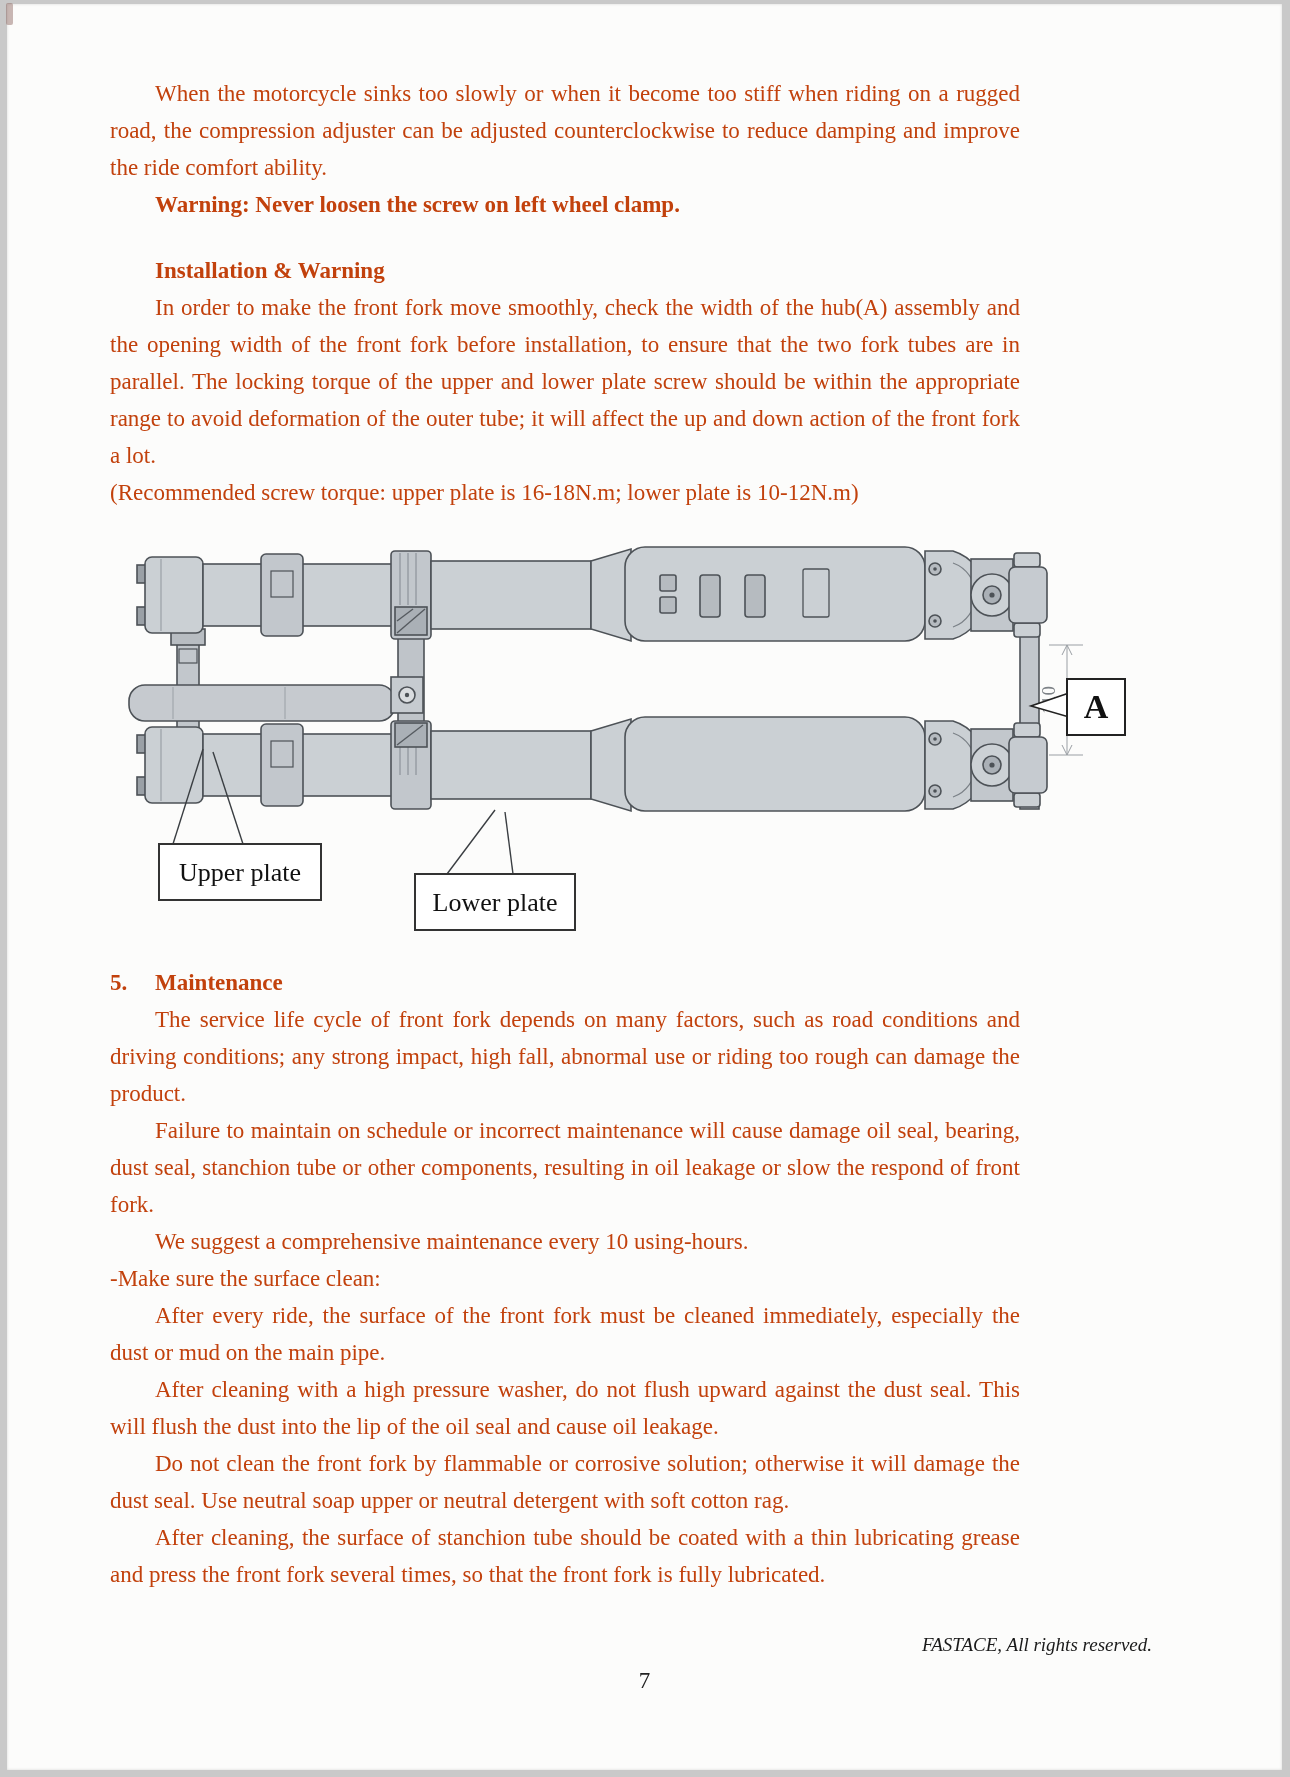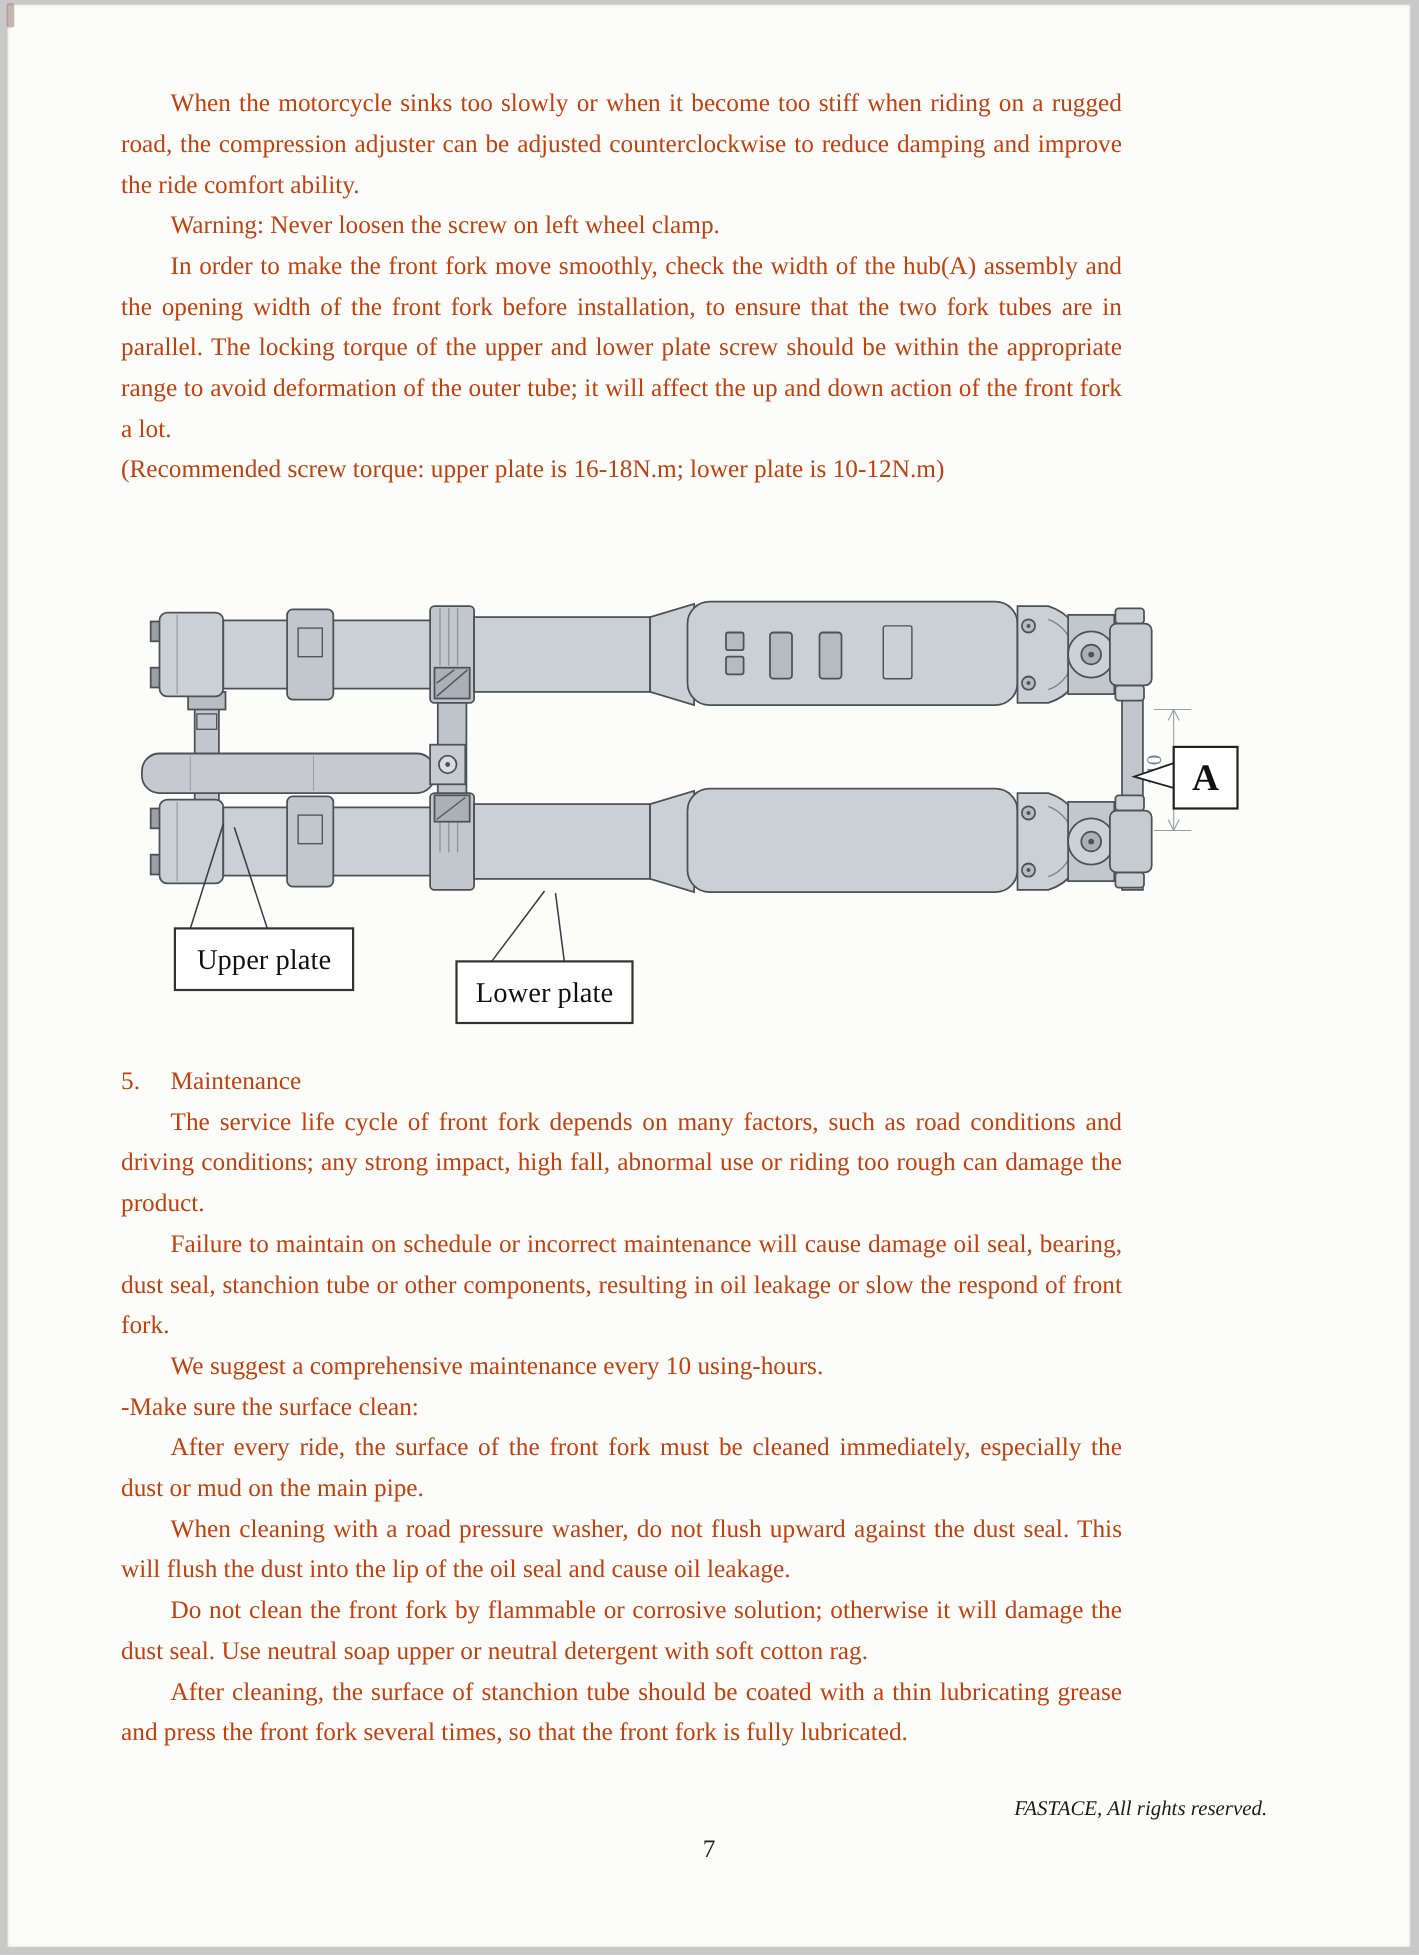--- a/index.html
+++ b/index.html
@@ -5,21 +5,21 @@
   html, body { margin:0; padding:0; width:1290px; height:1777px; overflow:hidden;
                background:#c9c9c9; font-family:"Liberation Serif", serif; }
   .page { position:absolute; left:7px; top:4px; right:8px; bottom:7px;
           background:#fcfcfb; box-shadow: inset 0 0 3px rgba(0,0,0,.15); }
   .smudge { position:absolute; left:-1px; top:-1px; width:7px; height:22px;
             background:#8a625b; opacity:.45; border-radius:2px; }
   .col { position:absolute; left:103px; width:910px; color:#c2410c;
          font-size:23px; line-height:37px; text-align:justify; }
   .col p { margin:0; }
   .indent { text-indent:45px; }
-  .bold { font-weight:normal; }
+  .bold { font-weight:bold; }
   .gap-top { margin-top:29px !important; }
   .num { display:inline-block; width:45px; }
   .flow-top { top:71px; }
   .flow-bottom { top:960px; }
   .diagram-wrap { position:absolute; left:108px; top:505px; width:1030px; height:435px; }
   svg { display:block; }
   .footer-brand { position:absolute; top:1630px; right:130px; font-style:italic;
                   font-size:19px; color:#1a1a1a; }
   .page-number { position:absolute; top:1664px; left:0; width:100%;
                  text-align:center; font-size:23px; color:#222; }
@@ -29,20 +29,21 @@
 </style>
 </head>
 <body>
 
 <div class="page">
   <div class="smudge"></div>
 
   <div class="col flow-top">
     <p class="indent">When the motorcycle sinks too slowly or when it become too stiff when riding on a rugged road, the compression adjuster can be adjusted counterclockwise to reduce damping and improve the ride comfort ability.</p>
     <p class="indent bold">Warning: Never loosen the screw on left wheel clamp.</p>
+    <p class="indent bold gap-top">Installation &amp; Warning</p>
     <p class="indent">In order to make the front fork move smoothly, check the width of the hub(A) assembly and the opening width of the front fork before installation, to ensure that the two fork tubes are in parallel. The locking torque of the upper and lower plate screw should be within the appropriate range to avoid deformation of the outer tube; it will affect the up and down action of the front fork a lot.</p>
     <p>(Recommended screw torque: upper plate is 16-18N.m; lower plate is 10-12N.m)</p>
   </div>
 
   <div class="diagram-wrap">
     <svg viewBox="0 0 1020 430" width="1020" height="430">
       <g stroke="#4d5257" stroke-width="1.6" fill="#cbd0d4">
 
         <g>
           <rect x="62" y="96" width="22" height="190" fill="#c2c7cc"></rect>
@@ -174,20 +175,20 @@
     </svg>
   </div>
 
   <div class="col flow-bottom">
     <p class="bold"><span class="num">5.</span><span>Maintenance</span></p>
     <p class="indent">The service life cycle of front fork depends on many factors, such as road conditions and driving conditions; any strong impact, high fall, abnormal use or riding too rough can damage the product.</p>
     <p class="indent">Failure to maintain on schedule or incorrect maintenance will cause damage oil seal, bearing, dust seal, stanchion tube or other components, resulting in oil leakage or slow the respond of front fork.</p>
     <p class="indent">We suggest a comprehensive maintenance every 10 using-hours.</p>
     <p>-Make sure the surface clean:</p>
     <p class="indent">After every ride, the surface of the front fork must be cleaned immediately, especially the dust or mud on the main pipe.</p>
-    <p class="indent">When cleaning with a road pressure washer, do not flush upward against the dust seal. This will flush the dust into the lip of the oil seal and cause oil leakage.</p>
+    <p class="indent">After cleaning with a high pressure washer, do not flush upward against the dust seal. This will flush the dust into the lip of the oil seal and cause oil leakage.</p>
     <p class="indent">Do not clean the front fork by flammable or corrosive solution; otherwise it will damage the dust seal. Use neutral soap upper or neutral detergent with soft cotton rag.</p>
     <p class="indent">After cleaning, the surface of stanchion tube should be coated with a thin lubricating grease and press the front fork several times, so that the front fork is fully lubricated.</p>
   </div>
 
   <div class="footer-brand">FASTACE, All rights reserved.</div>
   <div class="page-number">7</div>
 </div>
 
 </body></html>

